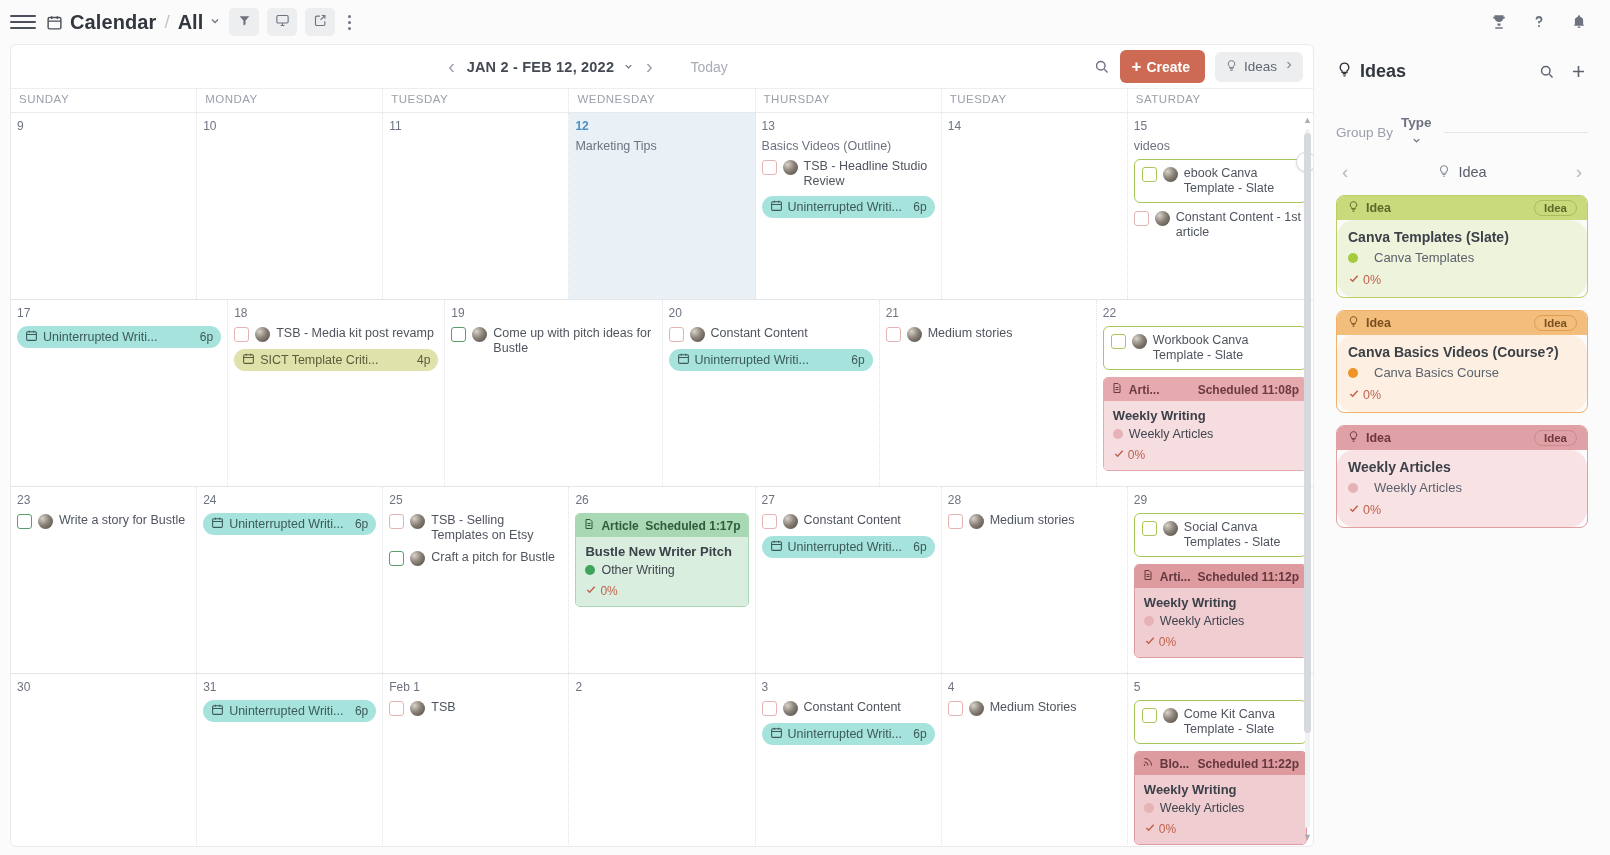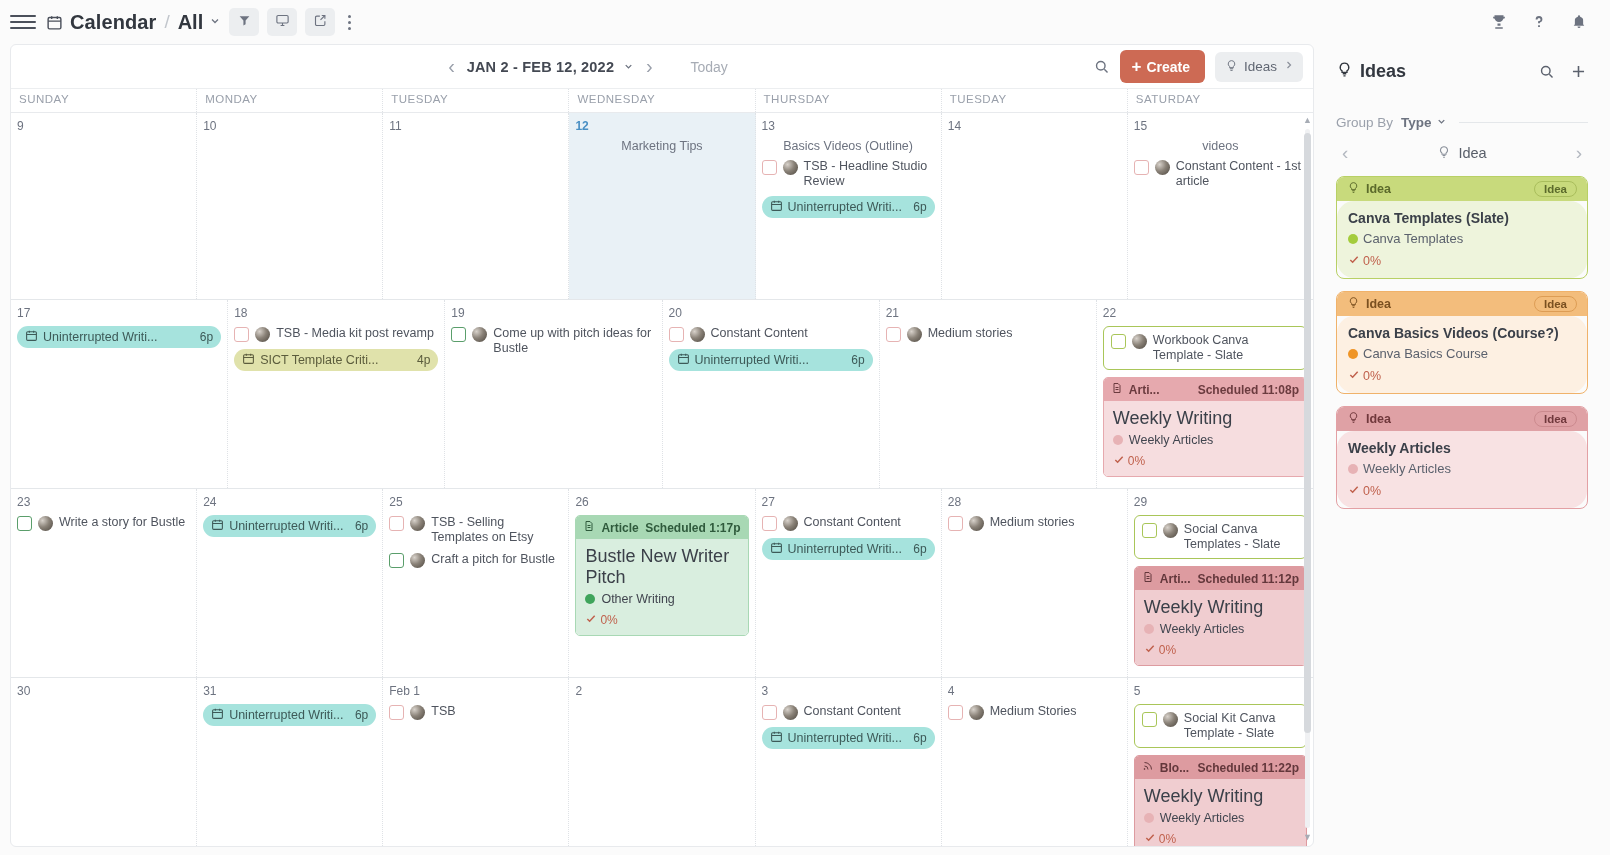--- a/index.html
+++ b/index.html
@@ -77,21 +77,21 @@
   .week:last-child { border-bottom:none; }
   .day {
     flex:1; border-right:1px dotted #dfe2e6; padding: 6px 6px 4px 6px; position:relative;
     min-width:0;
   }
   .day:last-child { border-right:none; }
   .day.today { background:#e9f1f6; }
   .daynum { font-size:12px; color:#6d7380; margin-bottom: 6px; }
   .day.today .daynum { color:#4a90c4; font-weight:600; }
 
-  .plain-label { font-size:12.5px; color:#6d7380; text-align:center; margin-bottom:6px; }
+  .plain-label { font-size:12.5px; color:#6d7380; text-align:left; margin-bottom:6px; }
 
   
   .task { display:flex; align-items:flex-start; gap:6px; margin-bottom:7px; cursor:pointer; }
   .cb { width:15px; height:15px; border:1.5px solid #e6b3b3; border-radius:3px; flex:0 0 auto; margin-top:1px;}
   .cb.green { border-color:#5a9e6b; }
   .cb.olive { border-color:#a9c659; }
   .av { width:15px;height:15px;border-radius:50%; flex:0 0 auto; margin-top:1px;
     background: radial-gradient(circle at 30% 30%, #d8d2cb 0%, #8a8278 45%, #4b453d 100%); }
   .task-txt { font-size:12.5px; line-height:1.2; color:#4f545e; }
 
@@ -120,21 +120,21 @@
     box-shadow:0 1px 3px rgba(0,0,0,.13);
   }
   .dots-badge span { width:2.5px;height:2.5px;border-radius:50%;background:#6d7380; }
 
   
   .doc-card { border-radius:5px; overflow:hidden; margin-bottom:7px; cursor:pointer; }
   .doc-head { display:flex; align-items:center; gap:6px; padding:4px 7px; font-size:12px; }
   .doc-head .dh-type { font-weight:600; }
   .doc-head .dh-sched { margin-left:auto; font-weight:600; white-space:nowrap;}
   .doc-body { padding: 7px 9px 8px 9px; }
-  .doc-title { font-size:18px; font-weight:400; color:#3b4049; margin-bottom:4px;}
+  .doc-title { font-size:13px; font-weight:700; color:#3b4049; margin-bottom:4px;}
   .doc-cat { font-size:12.5px; display:flex; align-items:center; gap:6px; margin-bottom:7px;}
   .dot { width:10px;height:10px;border-radius:50%; flex:0 0 auto;}
   .doc-pct { font-size:12px; color:#c0614d; display:flex; align-items:center; gap:3px;}
 
   .dc-green .doc-head { background:#a8d8b4; color:#2f5a3c; }
   .dc-green .doc-body { background:#d9eedf; }
   .dc-green { border:1px solid #a8d8b4; }
   .dc-pink  .doc-head { background:#e6a9ae; color:#6b3b3f; }
   .dc-pink  .doc-body { background:#f6dddf; }
   .dc-pink  { border:1px solid #e6a9ae; }
@@ -151,33 +151,33 @@
   .vscroll .arrow.down { bottom:0; }
 
   
   .ideas-panel { width: 280px; background:#fbfbfb; padding: 10px 14px 0 14px; }
   .ip-head { display:flex; align-items:center; height:34px; }
   .ip-title { font-size:18px; font-weight:600; color:#32373f; margin-left:7px;}
   .ip-head-right { margin-left:auto; display:flex; align-items:center; gap:14px;}
   .ip-head-right .ico { cursor:pointer; color:#5b616d; display:flex;}
   .groupby { display:flex; align-items:center; gap:8px; margin-top:27px; }
   .gb-label { font-size:13.5px; color:#9aa0ab; }
-  .gb-value { font-size:13.5px; color:#6d7380; font-weight:600; display:flex; align-items:center; gap:4px; cursor:pointer;}
+  .gb-value { font-size:13.5px; color:#6d7380; font-weight:600; display:flex; align-items:center; gap:4px; cursor:pointer;flex-direction:column;}
   .gb-rule { flex:1; height:1px; background:#e4e7ea; margin-left:4px;}
   .grp-nav { display:flex; align-items:center; justify-content:space-between; margin-top:12px; padding: 0 6px;}
   .grp-nav .arr { color:#b3b8c0; font-size:19px; cursor:pointer; font-weight:300;}
   .grp-name { display:flex; align-items:center; gap:7px; font-size:14.5px; color:#585e69;}
 
   .idea-card { border-radius:8px; margin-top:12px; overflow:hidden; cursor:pointer; }
   .ic-head { display:flex; align-items:center; padding:4px 10px; font-size:12.5px;}
   .ic-head .ic-type { margin-left:6px; font-weight:600;}
   .ic-badge { margin-left:auto; border-radius:9px; padding:1px 9px; font-size:11.5px; font-weight:600;}
   .ic-body { padding: 9px 11px 10px 11px; border-radius: 17px; }
   .ic-title { font-size:14px; font-weight:700; color:#3b4049; margin-bottom:5px;}
-  .ic-cat { font-size:13px; display:flex; align-items:center; gap:5px; margin-bottom:8px; color:#5b616d;}
+  .ic-cat { font-size:13px; display:flex; align-items:center; gap:16px; margin-bottom:8px; color:#5b616d;}
   .ic-pct { font-size:12.5px; color:#c0614d; display:flex; align-items:center; gap:3px;}
 
   .ic-green { border:1.5px solid #b8d065; }
   .ic-green .ic-head { background:#c8da7c; color:#5b6a2b; }
   .ic-green .ic-body { background:#eef4dc; }
   .ic-green .ic-badge { border:1px solid #a9bd5c; color:#5b6a2b;}
   .ic-orange { border:1.5px solid #f0b26a; }
   .ic-orange .ic-head { background:#f3bd7c; color:#7a5020; }
   .ic-orange .ic-body { background:#fdf0e2; }
   .ic-orange .ic-badge { border:1px solid #dd9d55; color:#7a5020;}
@@ -347,20 +347,30 @@
            <span class="pname">Uninterrupted Writi...</span>
            <span class="ptime">6p</span>
               </div>
             </div>
             <div class="day">
               <div class="daynum">14</div>
             </div>
             <div class="day">
               <div class="daynum">15</div>
               <div class="plain-label">videos</div>
+              <div class="outlined">
+                <span class="cb olive"></span>
+           <span class="av"></span>
+           <span class="task-txt">ebook Canva Template - Slate</span>
+                <span class="dots-badge">
+                  <span></span>
+                  <span></span>
+                  <span></span>
+                </span>
+              </div>
               <div class="task">
                 <span class="cb "></span>
            <span class="av"></span>
            <span class="task-txt">Constant Content - 1st article</span>
               </div>
             </div>
           </div>
           <div class="week">
             <div class="day">
               <div class="daynum">17</div>
@@ -616,21 +626,21 @@
                 <span class="cb "></span>
            <span class="av"></span>
            <span class="task-txt">Medium Stories</span>
               </div>
             </div>
             <div class="day">
               <div class="daynum">5</div>
               <div class="outlined">
                 <span class="cb olive"></span>
            <span class="av"></span>
-           <span class="task-txt">Social Kit Canva Template - Slate</span>
+           <span class="task-txt">Come Kit Canva Template - Slate</span>
               </div>
               <div class="doc-card dc-pink2">
                 <div class="doc-head">
              <span><svg width="12" height="12" viewBox="0 0 24 24" fill="none" stroke="#63373b" stroke-width="2">
     <path d="M5 19a1 1 0 1 0 0-2 1 1 0 0 0 0 2zM5 12a7 7 0 0 1 7 7M5 5a14 14 0 0 1 14 14"></path>
                     </svg></span>
              <span class="dh-type">Blo...</span>
              <span class="dh-sched">Scheduled 11:22p</span>
            </div>
            <div class="doc-body">

